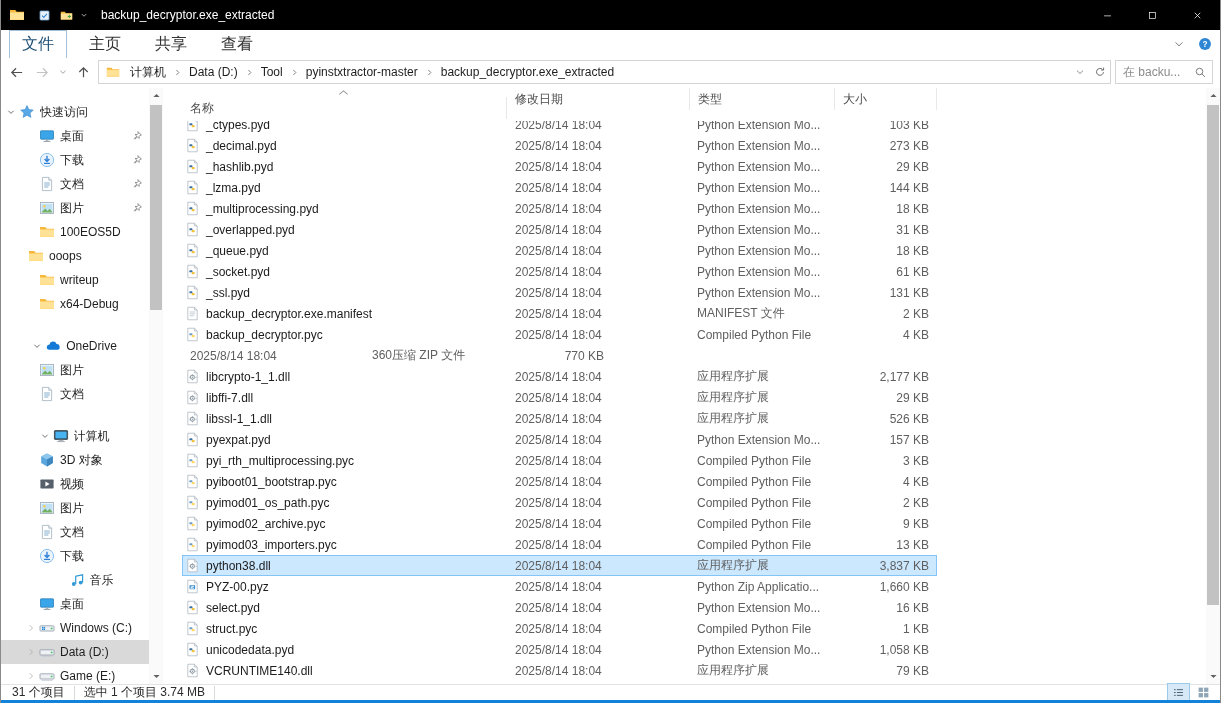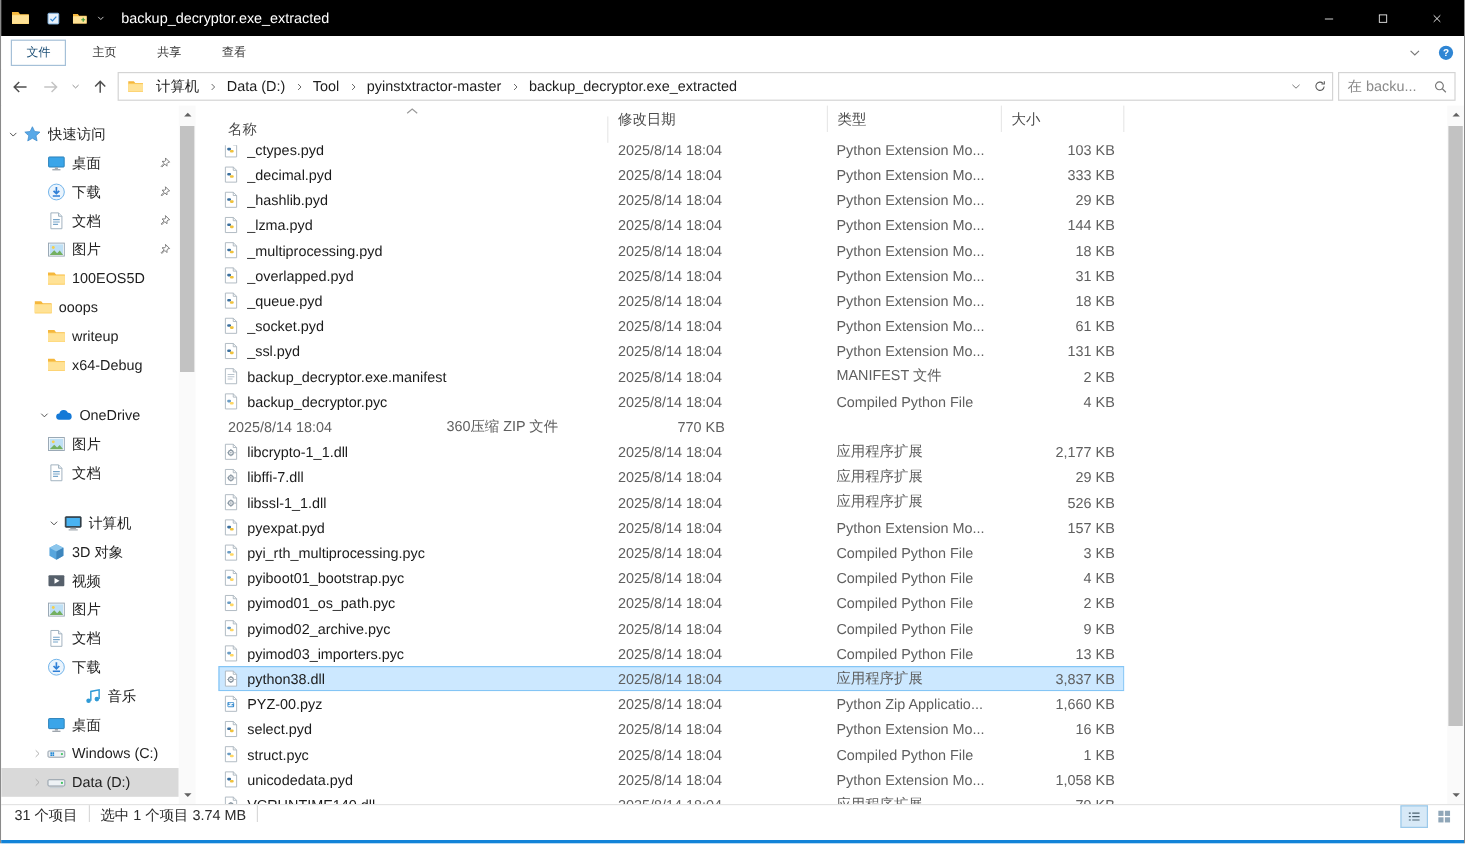--- a/index.html
+++ b/index.html
@@ -17,21 +17,21 @@
   .qat-chev { width:14px; height:22px; display:flex; align-items:center; justify-content:center; }
   .qat-chev svg { width:10px; height:10px; }
   .title-text { font-size:12px; margin-left:10px; white-space:nowrap; }
   .win-controls { margin-left:auto; display:flex; height:30px; }
   .win-btn { width:45px; height:30px; display:flex; align-items:center; justify-content:center; }
   .win-btn svg { width:11px; height:11px; }
 
   
   .menubar { height:28px; flex:0 0 auto; background:#fff; display:flex; align-items:center; padding:0 8px 0 8px; }
   .tabs { display:flex; align-items:center; }
-  .tab { font-size:10px; color:#333; padding:3px 12px; margin-right:10px; white-space:nowrap; }
+  .tab { font-size:16px; color:#333; padding:3px 12px; margin-right:10px; white-space:nowrap; }
   .tab.file-tab { border:1px solid #a5c0d8; color:#1d4f76; }
   .ribbon-right { margin-left:auto; display:flex; align-items:center; gap:12px; }
   .rbtn { display:flex; align-items:center; justify-content:center; }
   .rbtn svg { width:14px; height:14px; }
 
   
   .addressbar { height:30px; flex:0 0 auto; display:flex; align-items:center; background:#fff; padding:2px 7px 4px 2px; }
   .nav-btn { width:26px; height:24px; display:flex; align-items:center; justify-content:center; }
   .nav-btn.small { width:15px; }
   .nav-btn svg { width:15px; height:15px; }
@@ -89,21 +89,21 @@
   .row.selected { background:var(--selection-fill,#cce8ff); box-shadow:inset 0 0 0 1px var(--selection-border,#84c5f5); }
   .cell { font-size:12px; white-space:nowrap; overflow:hidden; }
   .cell.name { width:325px; display:flex; align-items:center; gap:6px; padding-left:3px; color:#1b1b1b; }
   .cell.name .icn { flex:0 0 auto; display:flex; }
   .cell.name .icn svg { width:15px; height:15px; }
   .cell.date { width:183px; color:#5f5f5f; padding-left:8px; }
   .cell.type { width:145px; color:#5f5f5f; padding-left:7px; }
   .cell.size { width:102px; color:#5f5f5f; text-align:right; padding-right:8px; }
 
   
-  .statusbar { height:30px; flex:0 0 auto; border-top:1px solid #e3e3e3; display:flex; align-items:flex-start; font-size:12px; color:#2b2b2b; padding-left:11px; background:#fff; }
+  .statusbar { height:16px; flex:0 0 auto; border-top:1px solid #e3e3e3; display:flex; align-items:center; font-size:12px; color:#2b2b2b; padding-left:11px; background:#fff; }
   .sb-div { width:1px; height:14px; background:#d9d9d9; margin:0 9px; }
   .view-btns { margin-left:auto; display:flex; align-items:center; padding-right:5px; }
   .view-btn { width:23px; height:19px; display:flex; align-items:center; justify-content:center; margin-left:2px; }
   .view-btn.active { background:#d7e9f7; box-shadow:inset 0 0 0 1px #9bc9ea; }
   .view-btn svg { width:13px; height:13px; }
   .bottom-edge { height:3px; flex:0 0 auto; background:var(--accent-blue,#1283d8); }
 </style>
 </head>
 <body>
 
@@ -625,21 +625,21 @@
                   <path d="M3 1.3h7l3 2.9v10.5H3z" fill="#fff" stroke="#a9b4bd" stroke-width="0.8"></path>
                   <path d="M10 1.3v2.9h3" fill="none" stroke="#a9b4bd" stroke-width="0.8"></path>
                   <rect x="4.6" y="6.6" width="3.4" height="2.3" rx="1" fill="#3a6f9e"></rect>
                   <rect x="7" y="8.5" width="3.4" height="2.3" rx="1" fill="#f0c23c"></rect>
                 </svg>
               </span>
               <span>_decimal.pyd</span>
             </div>
             <div class="cell date">2025/8/14 18:04</div>
             <div class="cell type">Python Extension Mo...</div>
-            <div class="cell size">333 KB</div>
+            <div class="cell size">273 KB</div>
           </div>
           <div class="row">
             <div class="cell name">
               <span class="icn">
                 <svg viewBox="0 0 16 16">
                   <path d="M3 1.3h7l3 2.9v10.5H3z" fill="#fff" stroke="#a9b4bd" stroke-width="0.8"></path>
                   <path d="M10 1.3v2.9h3" fill="none" stroke="#a9b4bd" stroke-width="0.8"></path>
                   <rect x="4.6" y="6.6" width="3.4" height="2.3" rx="1" fill="#3a6f9e"></rect>
                   <rect x="7" y="8.5" width="3.4" height="2.3" rx="1" fill="#f0c23c"></rect>
                 </svg>

